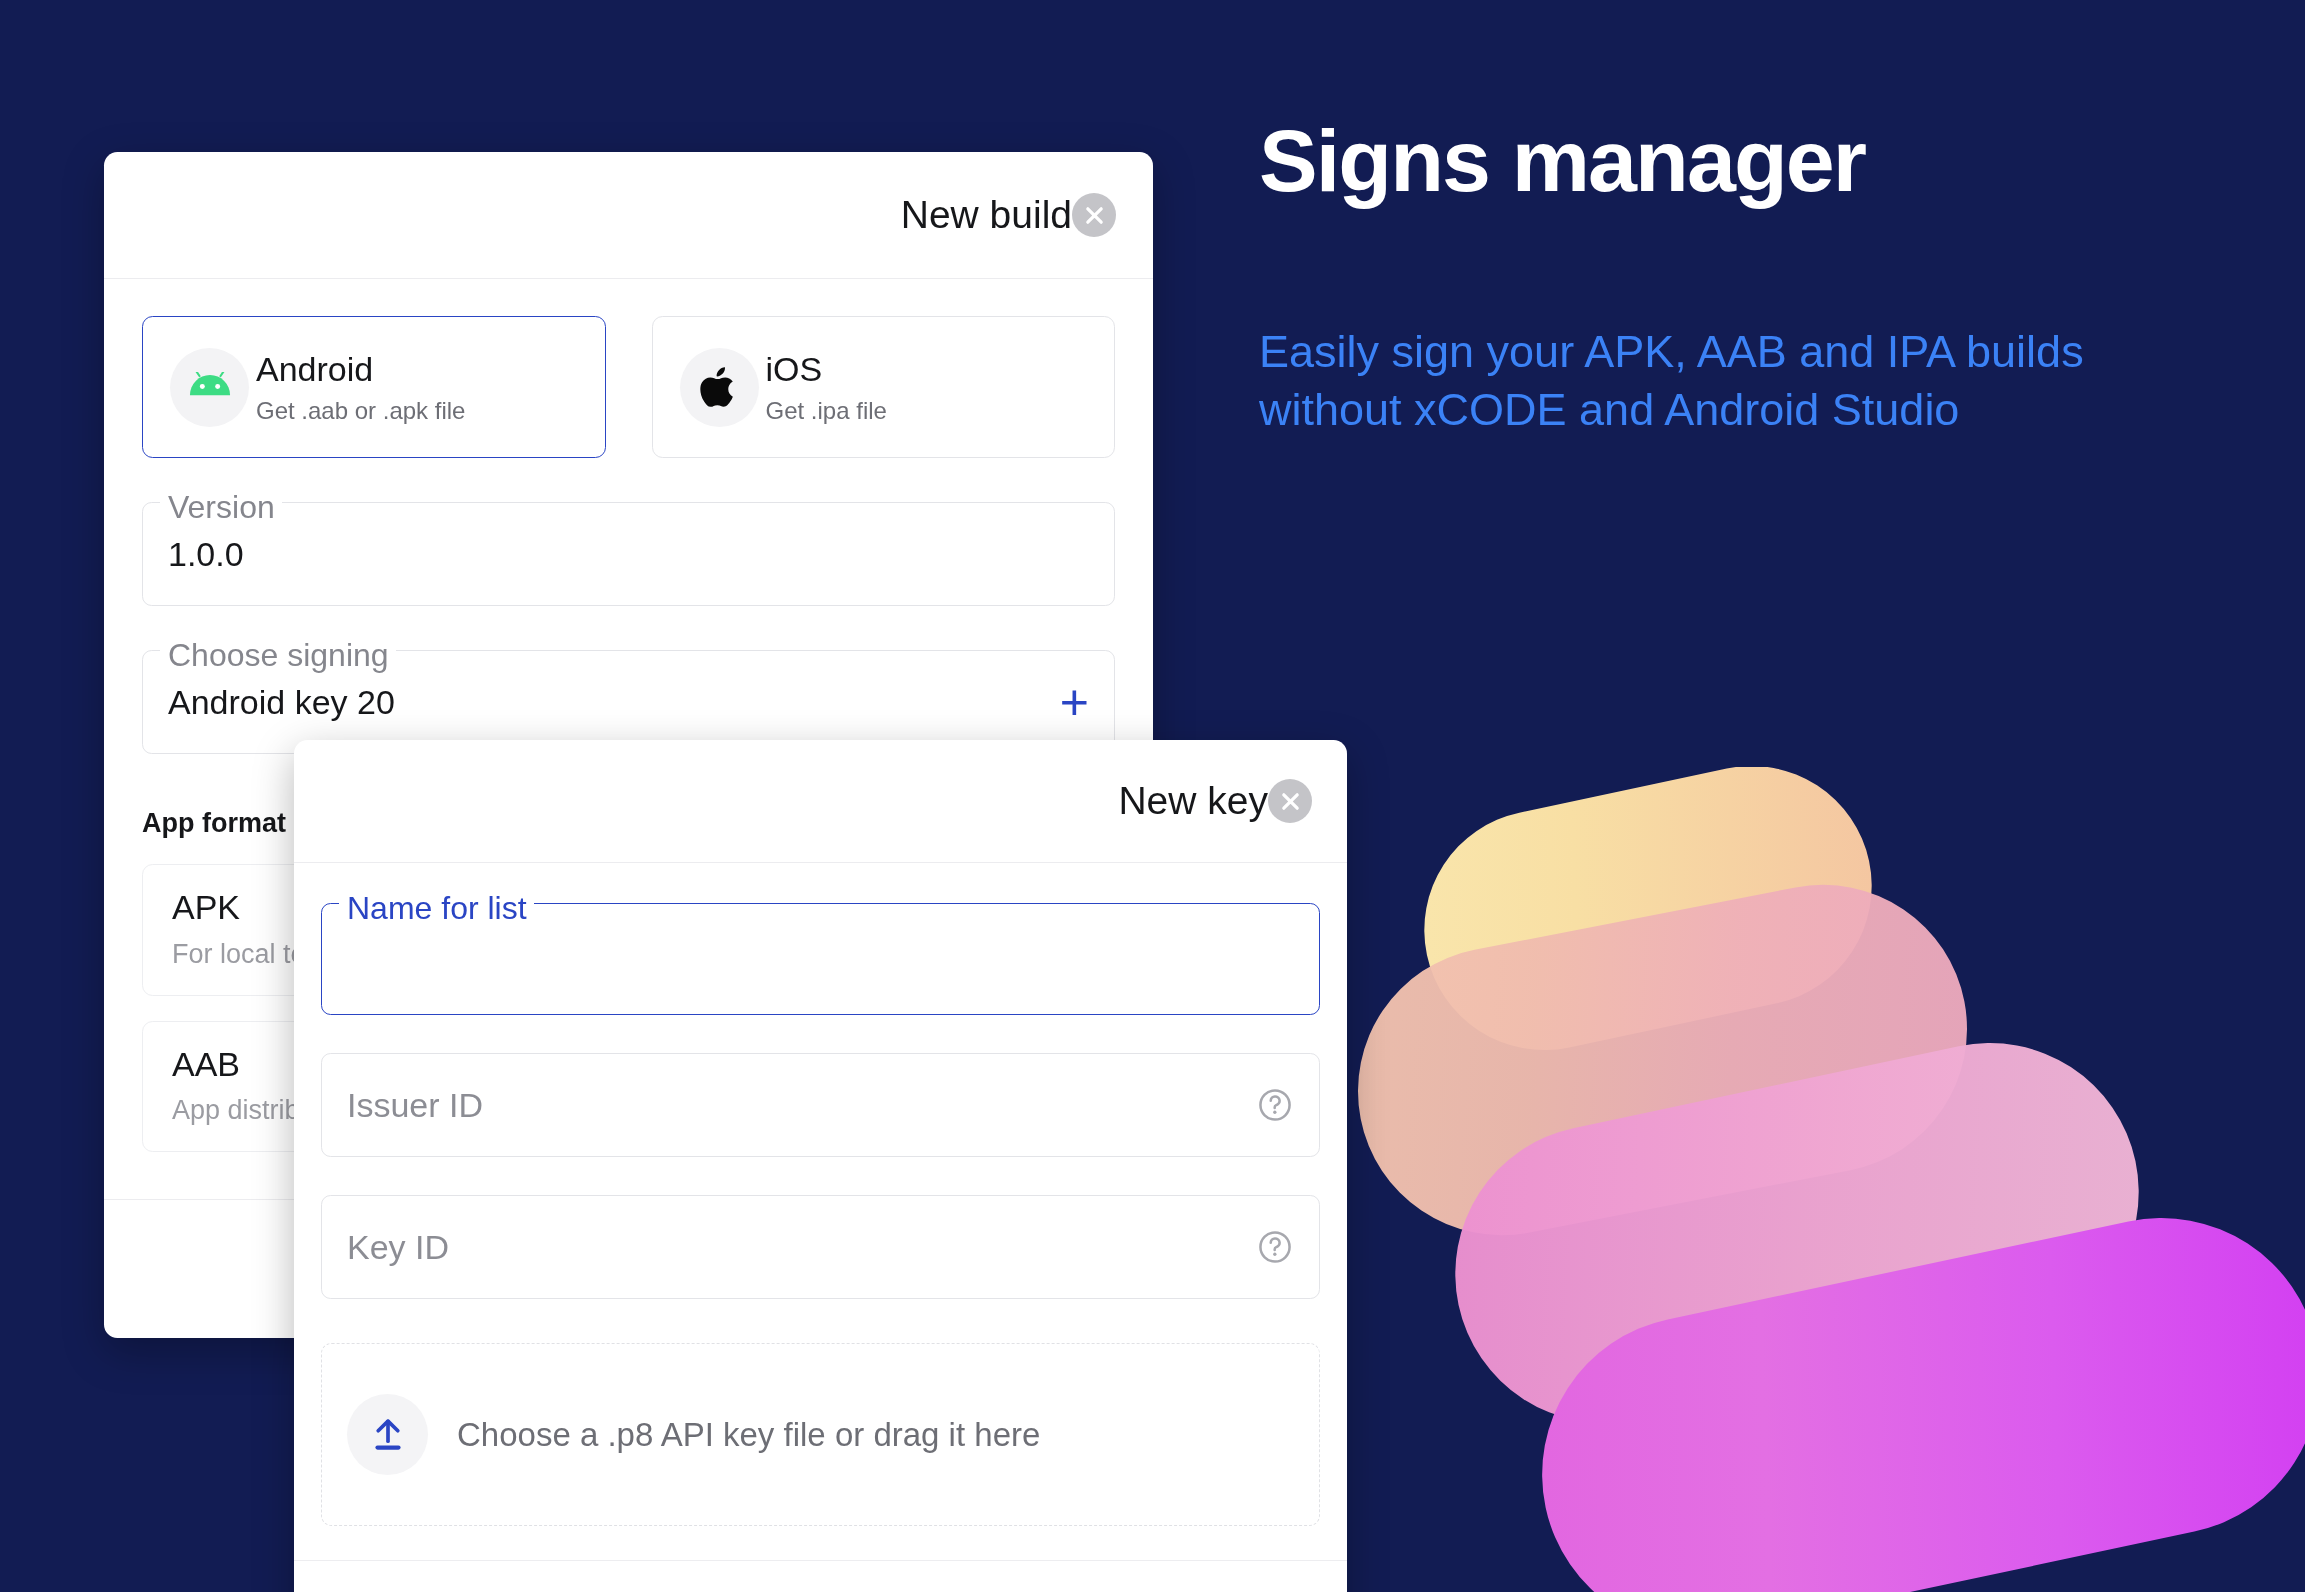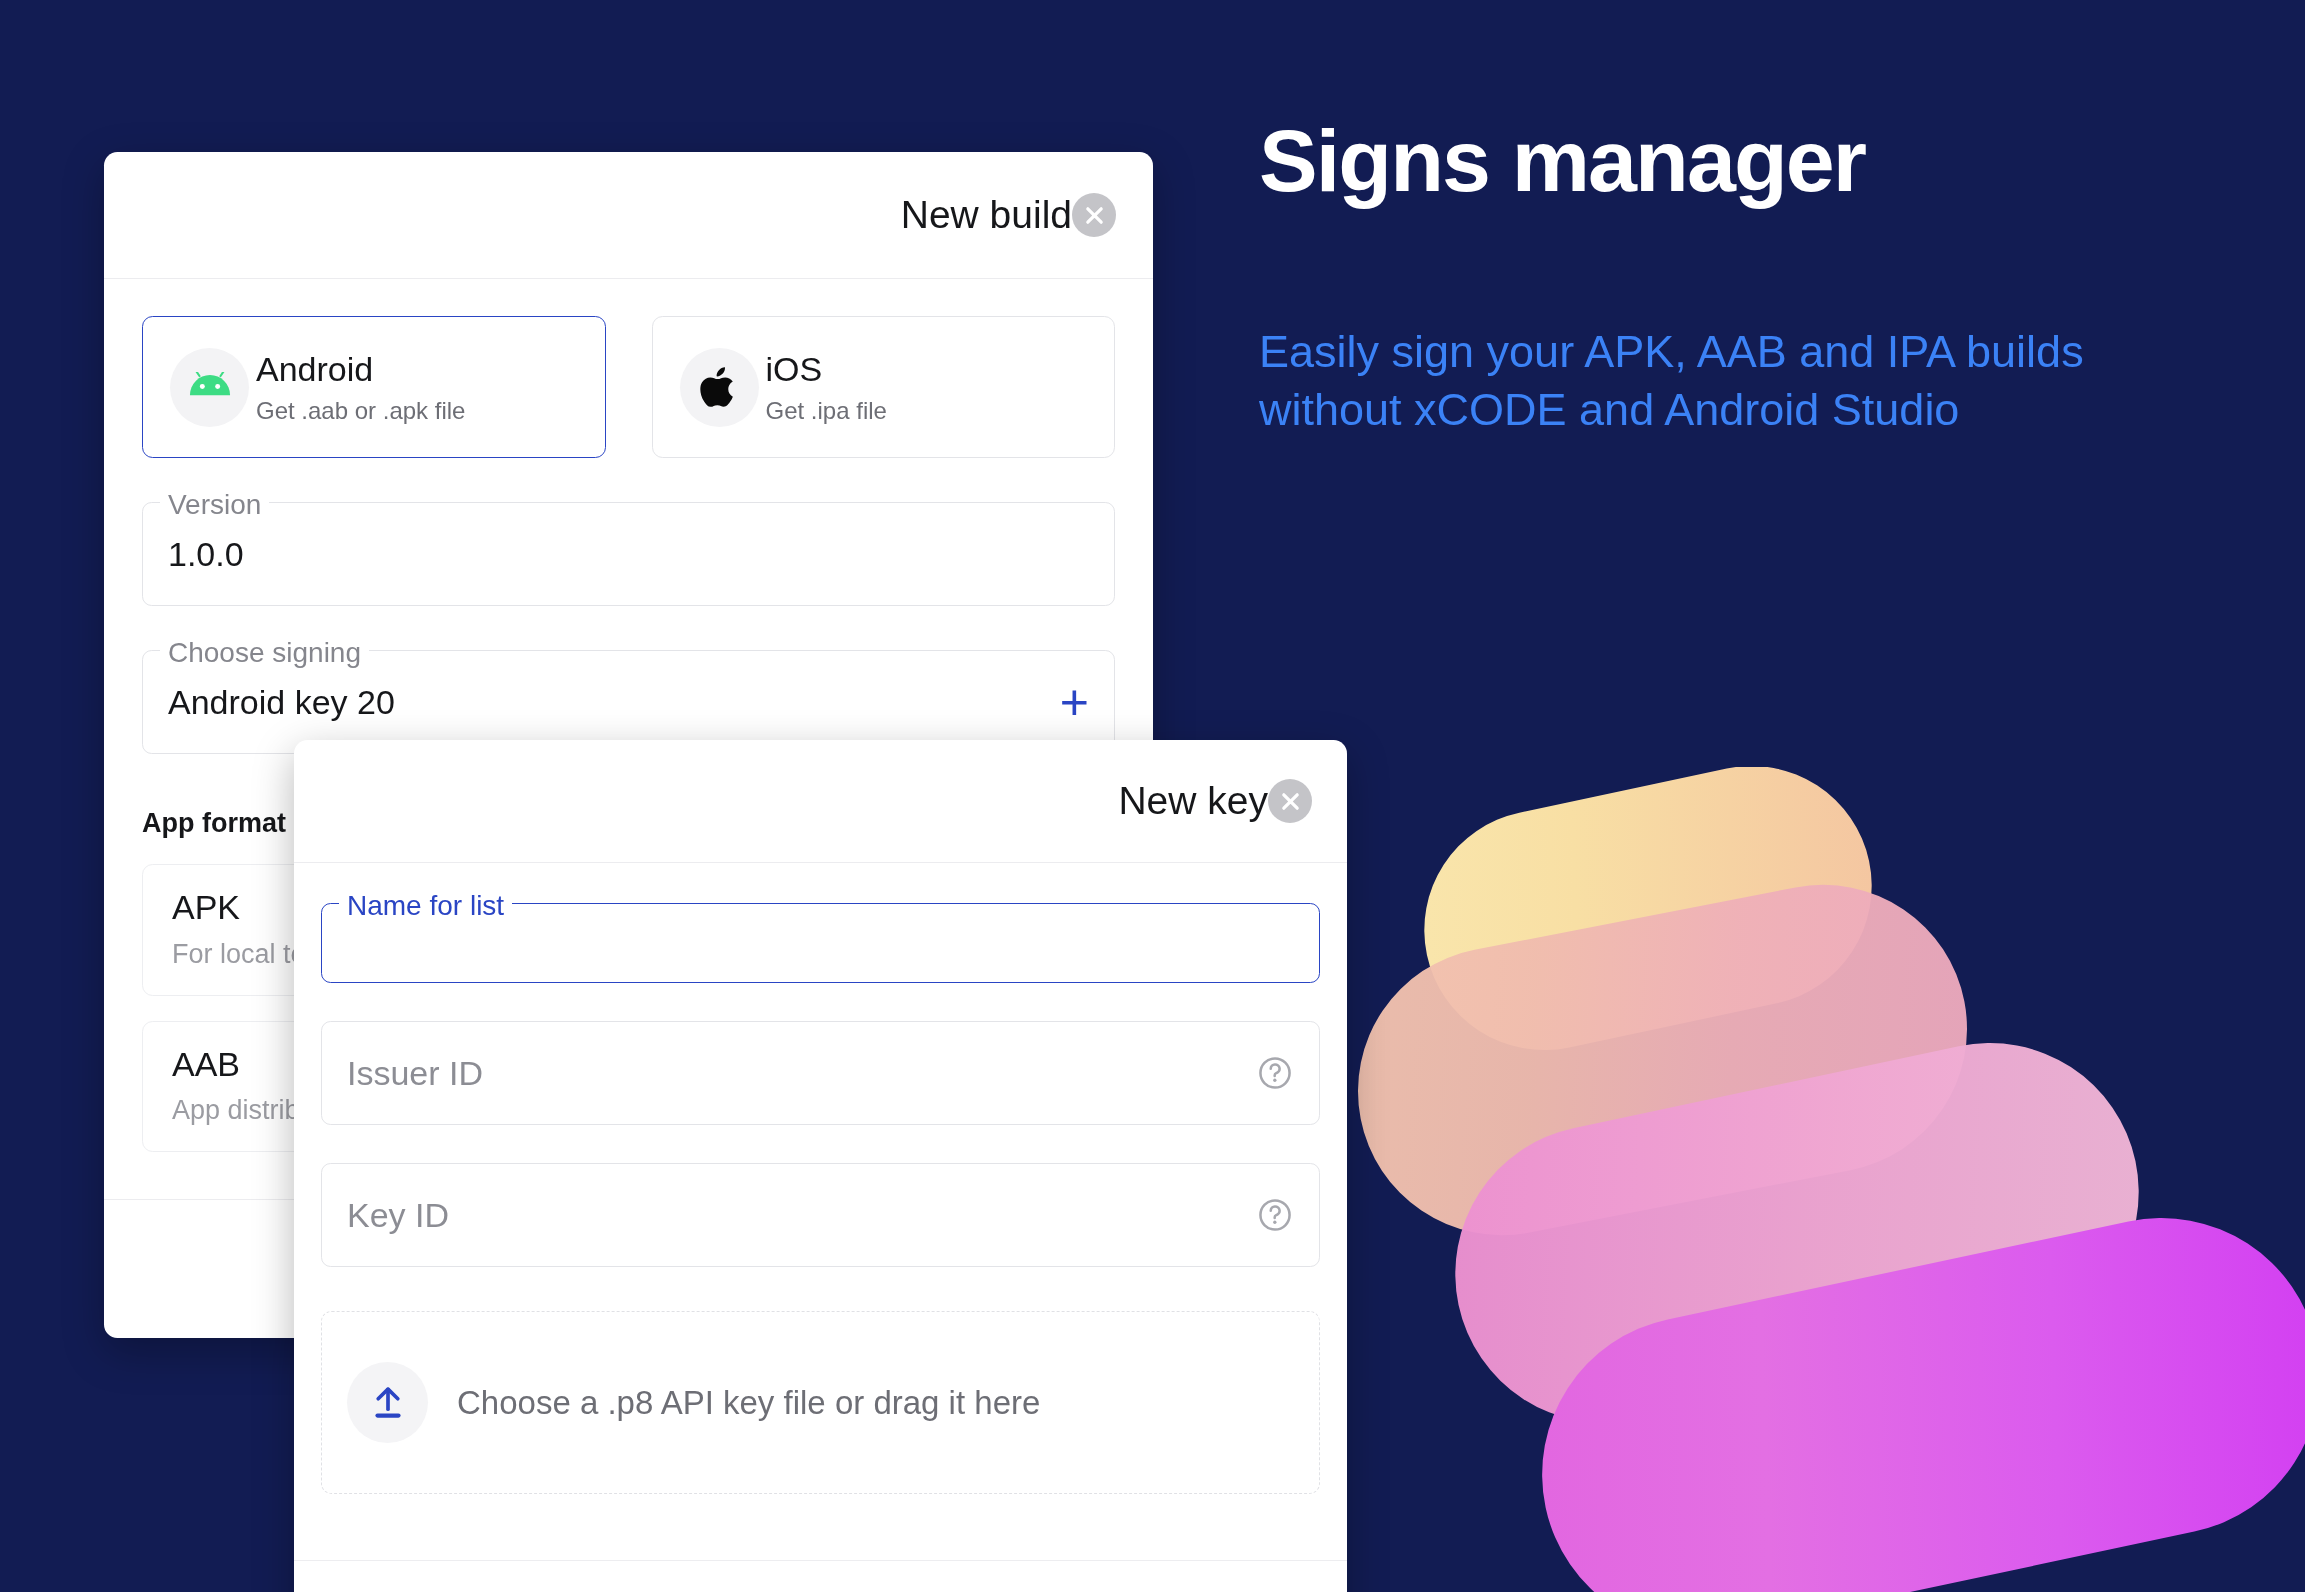--- a/index.html
+++ b/index.html
@@ -153,21 +153,21 @@
     align-items: center;
     padding: 0 25px;
     background: #fff;
   }
   .field.focused { border: 1.9px solid #2A45C4; }
   .field-legend {
     position: absolute;
     top: -12.5px; left: 17.3px;
     background: #fff;
     padding: 0 7.7px;
-    font-size: 28px;
+    font-size: 32px;
     color: #85868D;
     line-height: 1;
   }
   .field.focused .field-legend { color: #2A45C4; }
   .field-value { font-size: 34px; color: #16171A; }
   .field-placeholder { font-size: 34px; color: #8C8D94; }
   .plus-btn {
     margin-left: auto;
     color: #2A45C4;
     font-size: 50px;
@@ -206,21 +206,21 @@
     border-bottom-right-radius: 0;
     overflow: hidden;
   }
   #new-key .dialog-head {
     height: 123px;
     padding: 0 35px 0 29px;
   }
   #new-key .dialog-title { font-size: 39px; padding-left: 9.6px;}
   #nk-body { padding: 0 27px; }
   #nk-body .field { margin-top: 38px; }
-  #nk-name { height: 80px; margin-top: 40px !important; }
+  #nk-name { height: 112px; margin-top: 40px !important; }
   .help-ico {
     margin-left: auto;
     width: 38px; height: 38px;
     flex: none;
   }
 
   .dropzone {
     margin-top: 44px;
     height: 183px;
     border: 1.9px dashed #E0E1E5;

